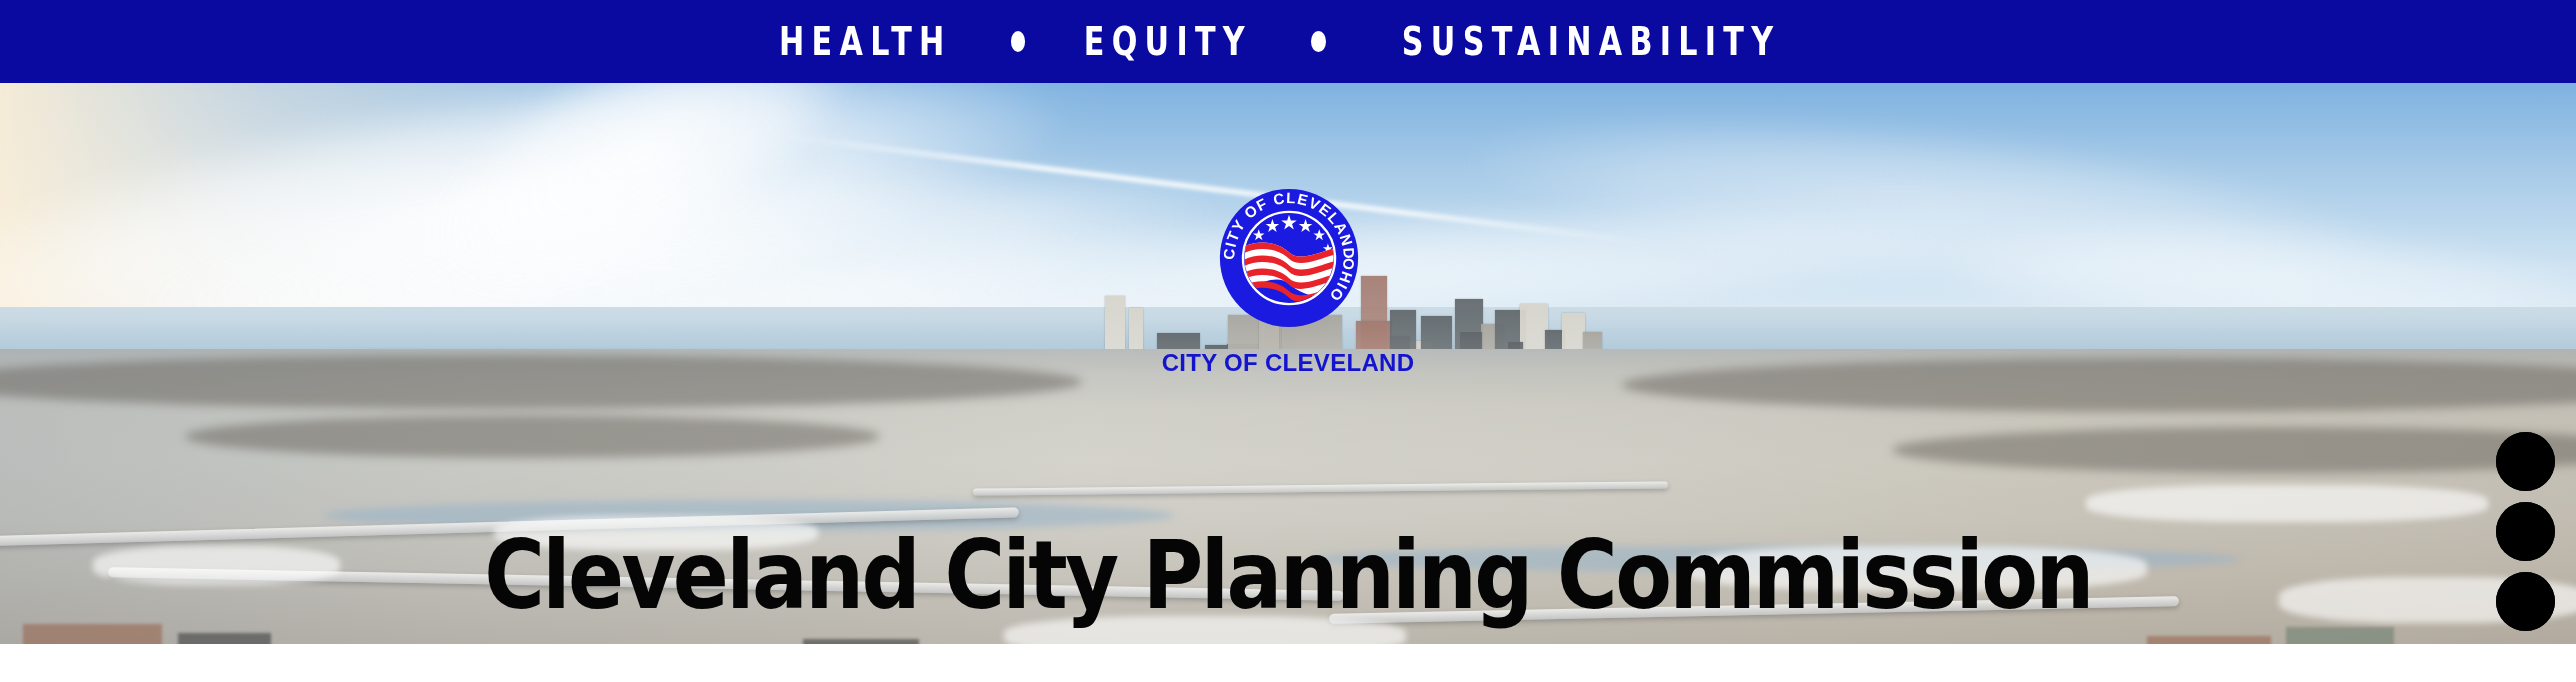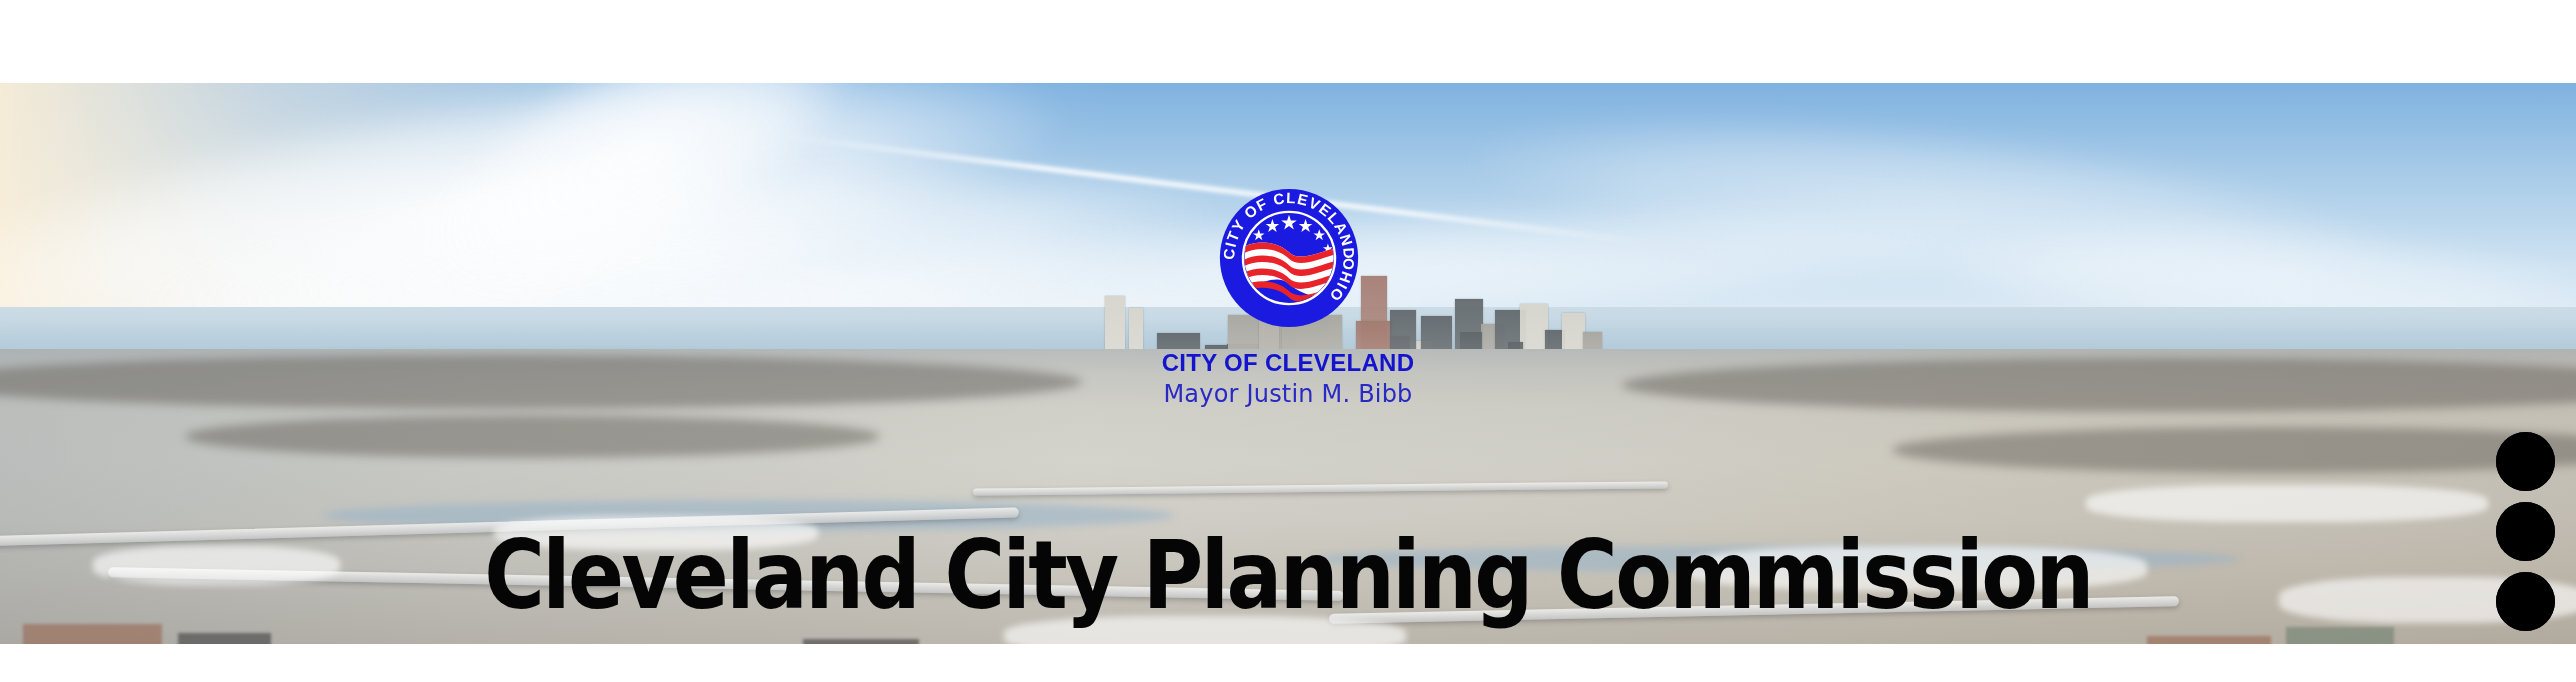--- a/index.html
+++ b/index.html
@@ -178,20 +178,29 @@
 
   .photo-bottom-edge {
     position:absolute; left:0; top:644px; width:2576px; height:38px; background:#ffffff;
   }
 </style>
 </head>
 <body>
 
 <div class="page">
 
+  <div class="banner">
+    <div class="banner-inner">
+      <span class="slogan-word">HEALTH</span>
+      <span class="slogan-dot"></span>
+      <span class="slogan-word">EQUITY</span>
+      <span class="slogan-dot"></span>
+      <span class="slogan-word">SUSTAINABILITY</span>
+    </div>
+  </div>
 
   <div class="hero">
 
     <div class="sky"></div>
     <div class="cloud c1"></div>
     <div class="cloud c2"></div>
     <div class="cloud c3"></div>
     <div class="cloud c4"></div>
     <div class="cloud c5"></div>
     <div class="cloud c6"></div>
@@ -293,21 +302,20 @@
         <text font-family="Liberation Sans, sans-serif" font-size="21" font-weight="700" fill="#ffffff" letter-spacing="1.6">
           <textPath href="#ringTop" startOffset="50%" text-anchor="middle">CITY OF CLEVELAND</textPath>
         </text>
         <text font-family="Liberation Sans, sans-serif" font-size="21" font-weight="700" fill="#ffffff" letter-spacing="1.6" transform="rotate(112 100 100)">
           <textPath href="#ringTop" startOffset="50%" text-anchor="middle">OHIO</textPath>
         </text>
       </svg>
     </div>
 
     <div class="org-name">CITY OF CLEVELAND</div>
-    <div class="mayor-name">Mayor Justin M. Bibb</div>
 
     <div class="headline">Cleveland City Planning Commission</div>
 
     <div class="social">
 
       <div class="social-btn">
         <svg viewBox="0 0 76 76" aria-hidden="true">
           <defs>
             <mask id="ytMask">
               <rect x="0" y="0" width="76" height="76" fill="#fff"></rect>

